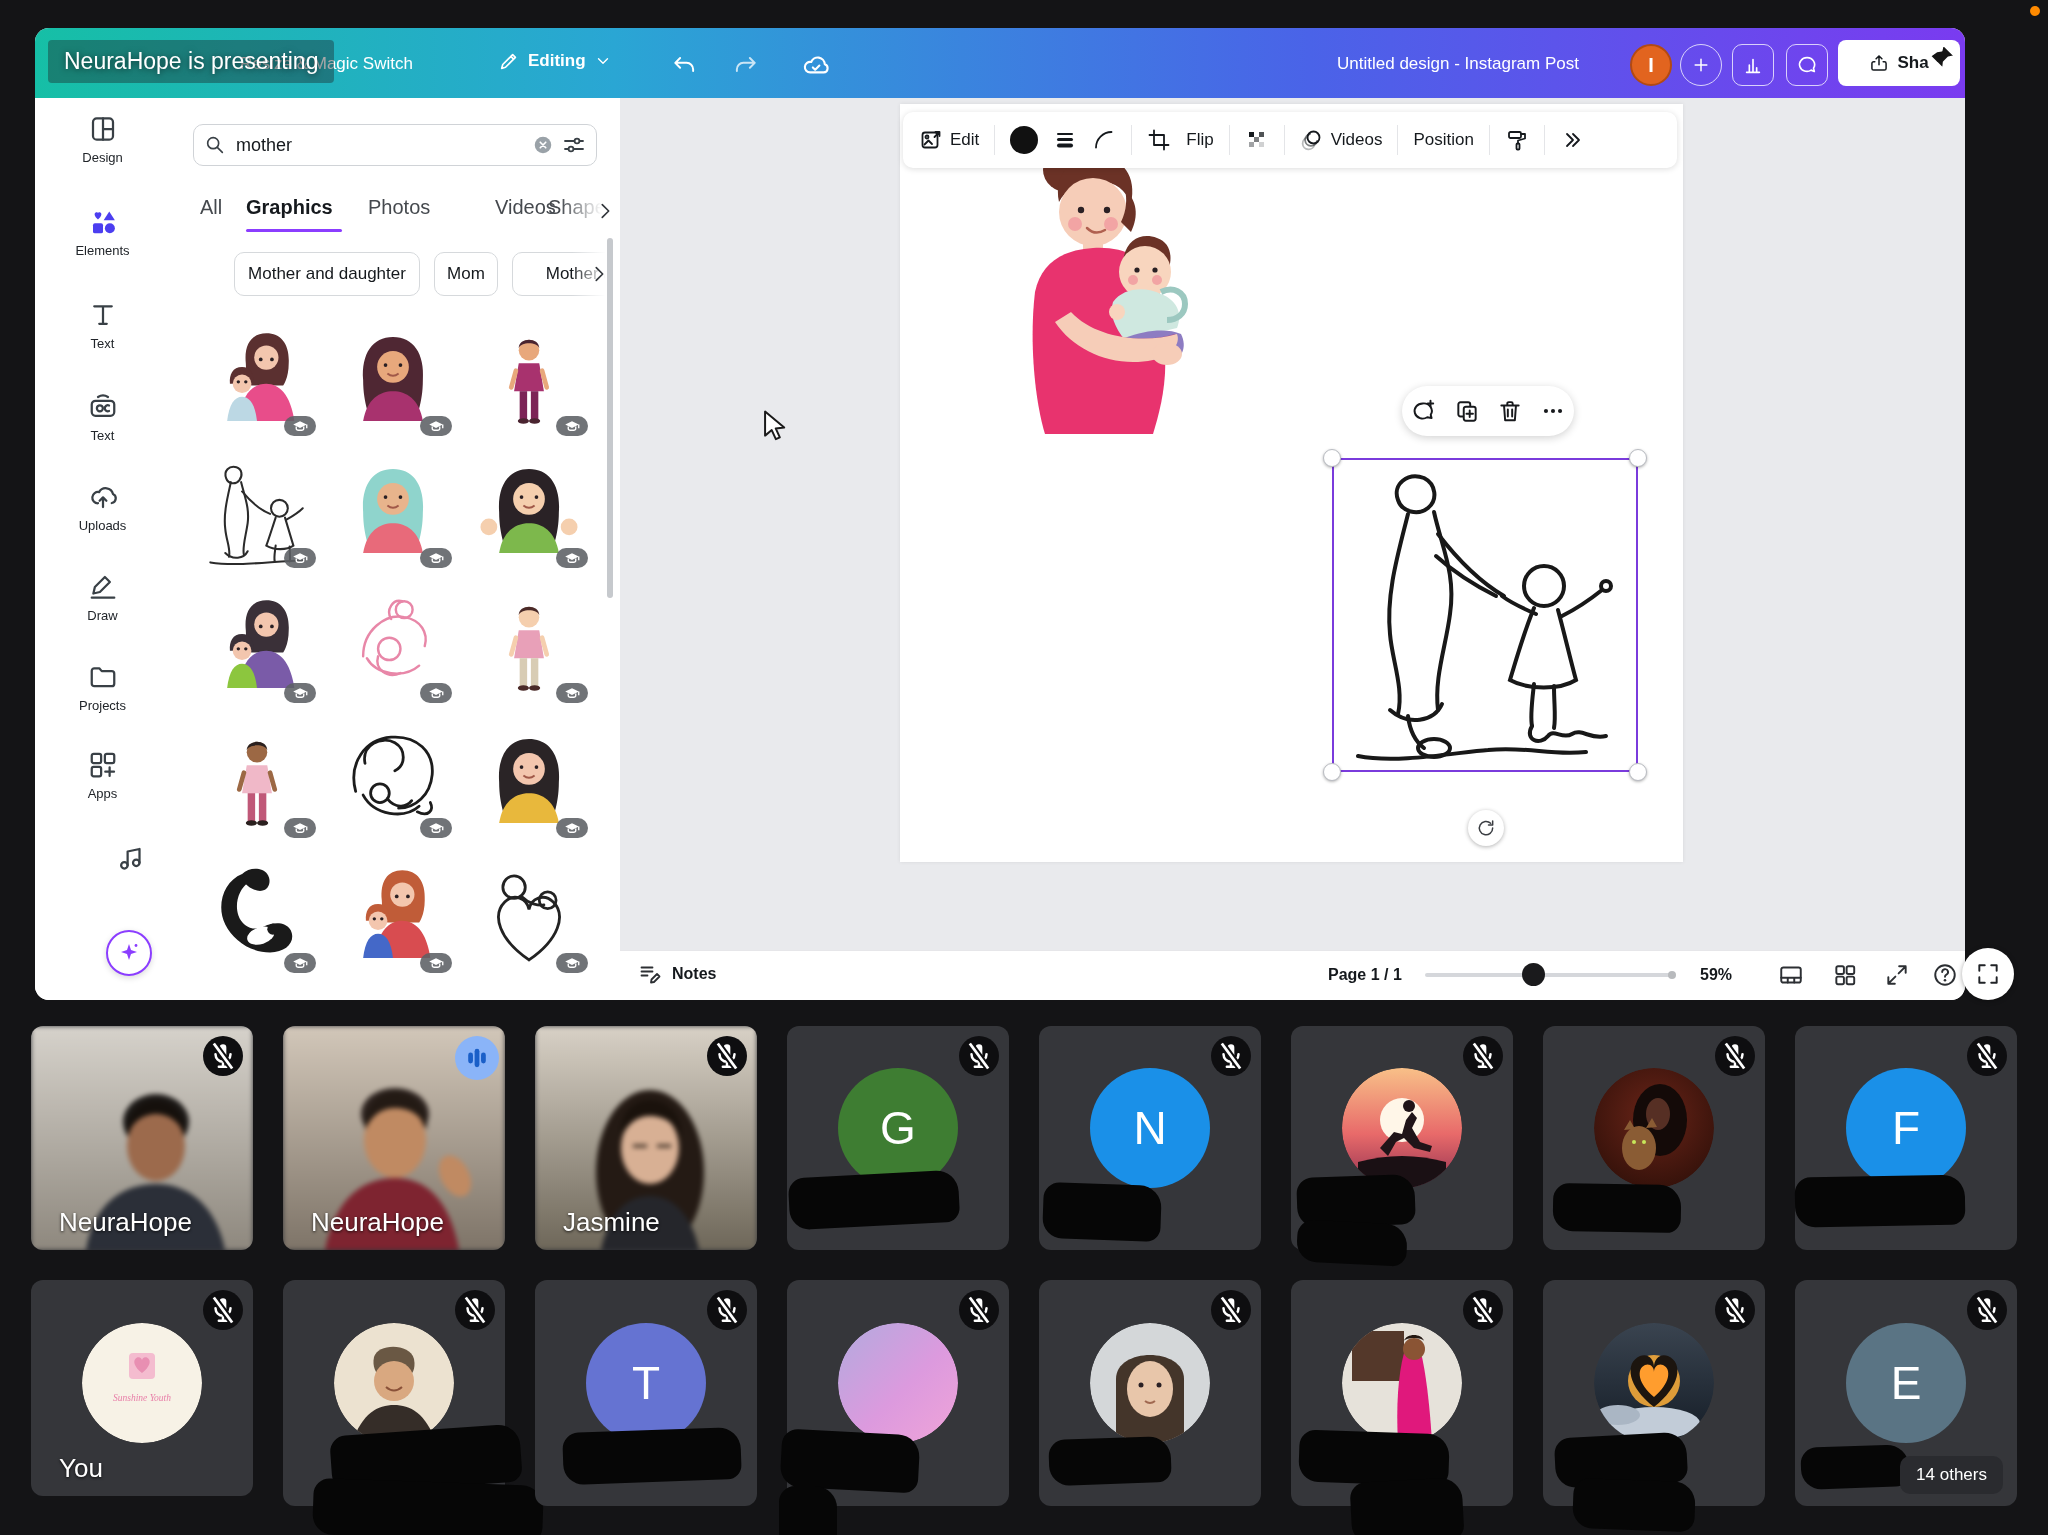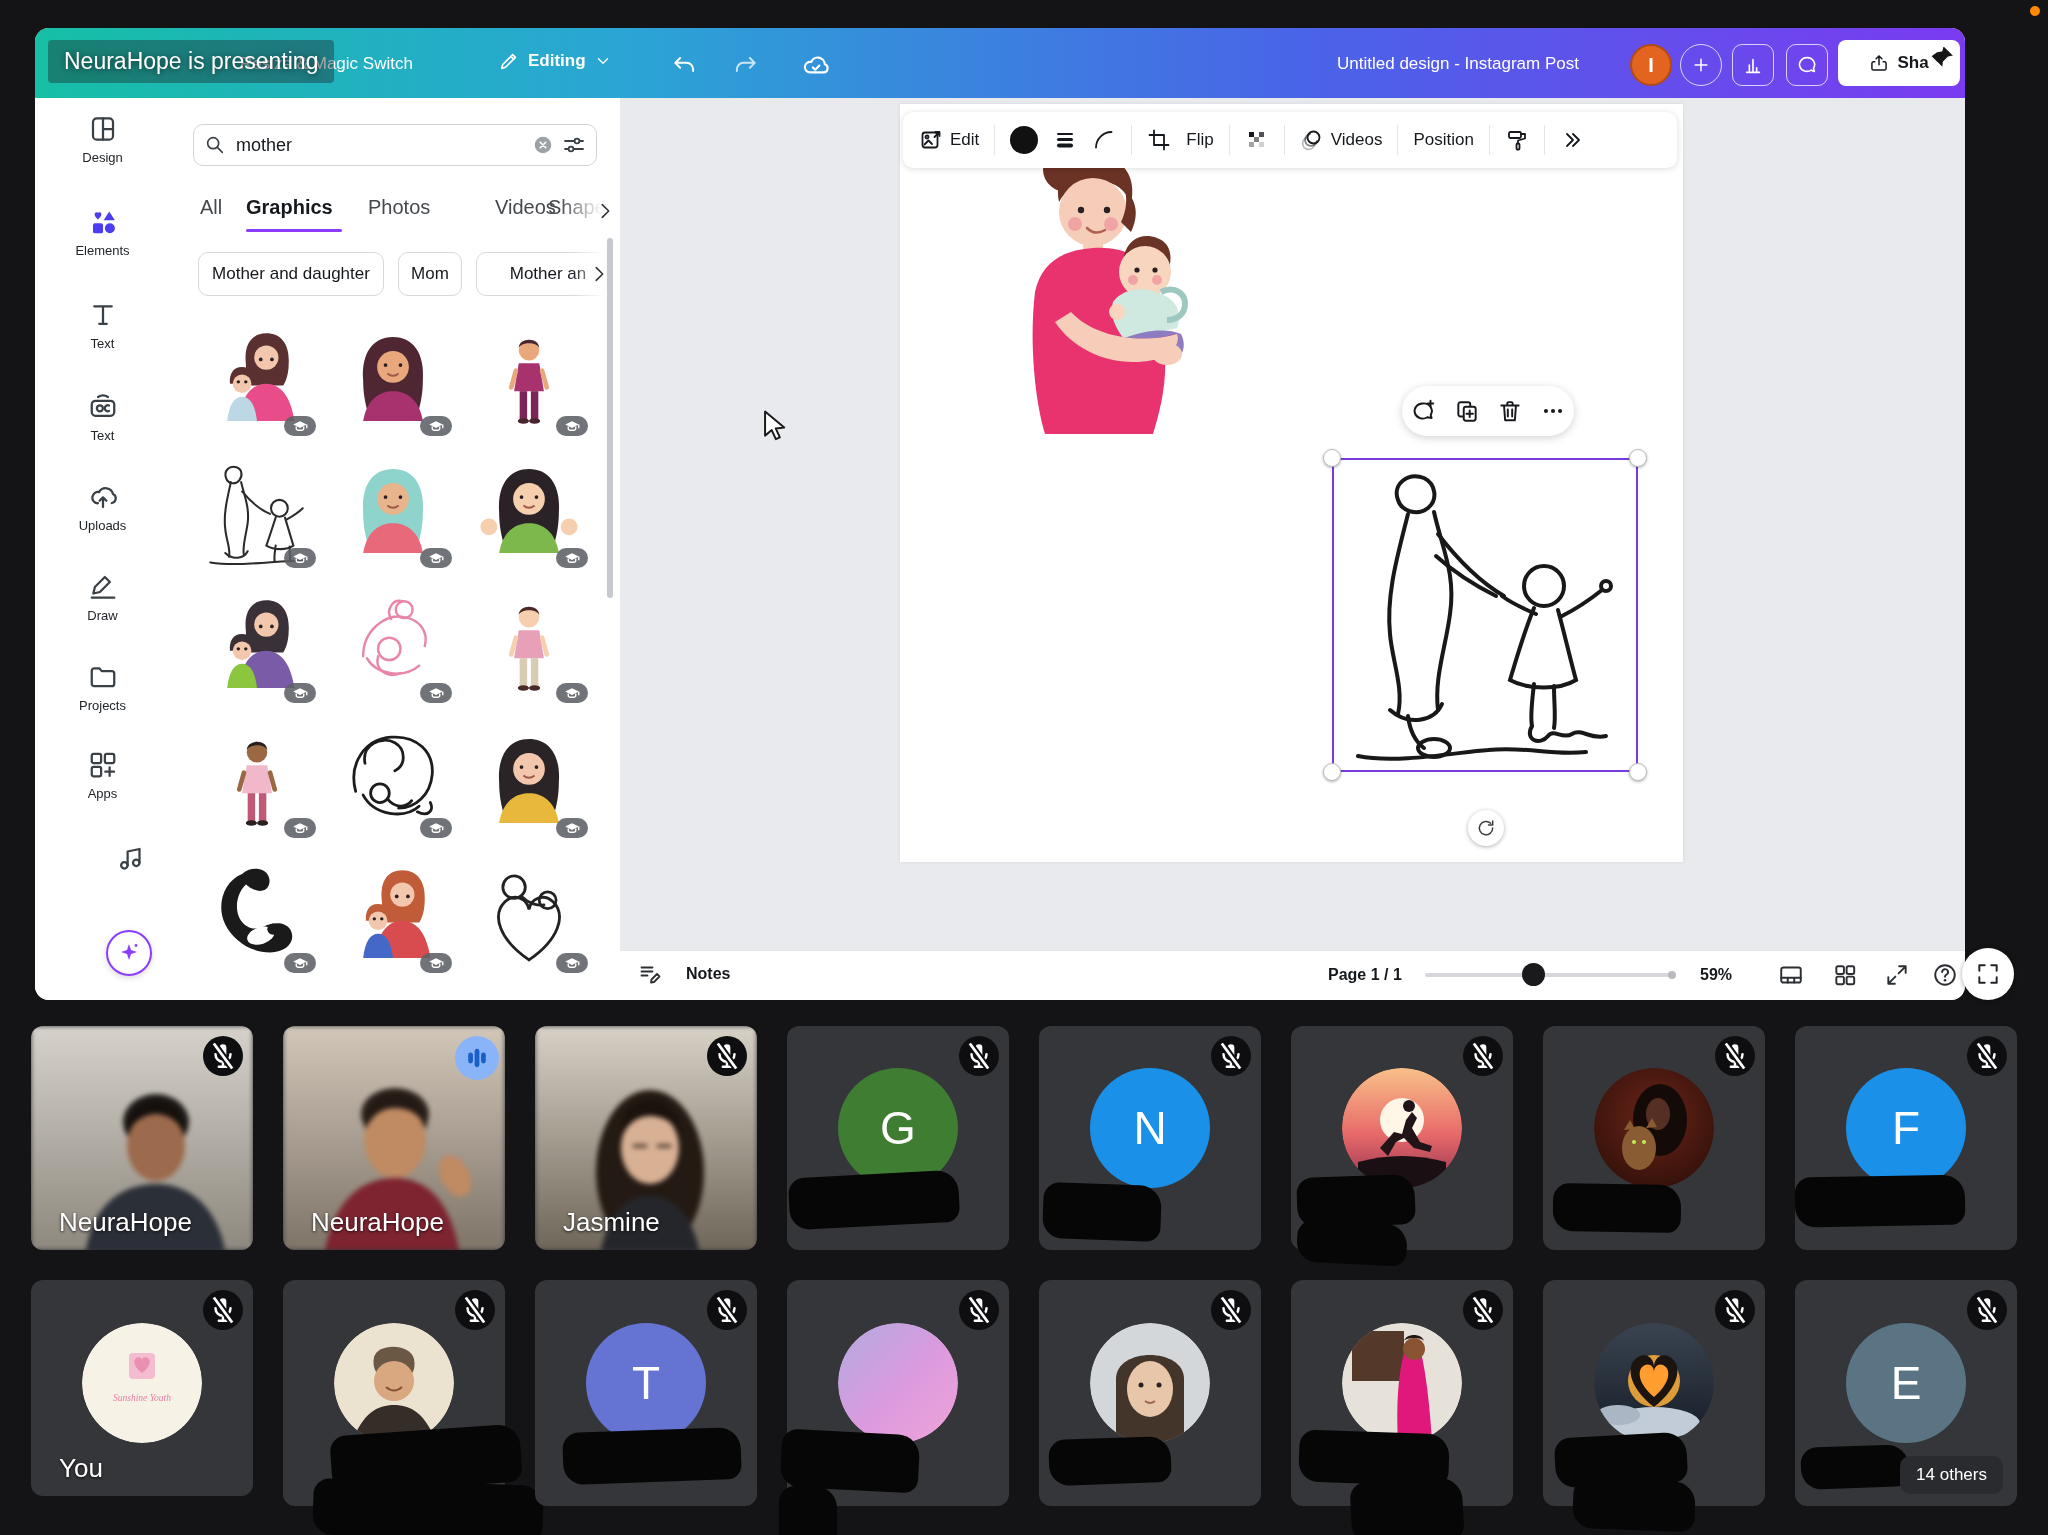--- a/index.html
+++ b/index.html
@@ -23,21 +23,21 @@
   .side-ico{display:inline-flex;width:34px;height:34px;align-items:center;justify-content:center;color:#394046;}
   .side-lab{font-size:13px;color:#21252a;margin-top:2px;}
   .side-item.active .side-ico{color:#4c3ef0;}
   
   .panel{left:170px;top:98px;width:450px;height:902px;background:#fff;}
   .searchbox{left:193px;top:124px;width:404px;height:42px;border:1.5px solid #d0d3d7;border-radius:10px;background:#fff;display:flex;align-items:center;padding:0 10px;gap:8px;}
   .searchbox input{border:none;outline:none;font-size:18px;color:#15191d;flex:1;font-family:"Liberation Sans",sans-serif;background:transparent;}
   .tab{position:absolute;font-size:20px;color:#45494e;cursor:pointer;white-space:nowrap;}
   .tab.active{color:#15191d;font-weight:700;}
   .tab-underline{position:absolute;height:3px;border-radius:2px;background:#8b3dff;}
-  .chip{position:absolute;height:44px;border:1.5px solid #d6d9dc;border-radius:10px;display:flex;align-items:center;justify-content:center;font-size:17px;color:#15191d;background:#fff;white-space:nowrap;overflow:hidden;}
+  .chip{position:absolute;height:44px;border:1.5px solid #d6d9dc;border-radius:10px;display:flex;align-items:center;justify-content:center;font-size:17px;color:#15191d;background:#fff;white-space:nowrap;overflow:hidden;margin-left:36px;}
   .fade-r{background:linear-gradient(90deg,rgba(255,255,255,0),#fff 70%);}
   .thumb{position:absolute;width:122px;height:124px;display:flex;align-items:center;justify-content:center;cursor:pointer;}
   .pro-badge{position:absolute;width:32px;height:20px;border-radius:10px;background:rgba(92,96,100,.88);display:flex;align-items:center;justify-content:center;}
   .scrollbar{left:607px;top:238px;width:6px;height:360px;border-radius:3px;background:#c6c9cd;}
   
   .canvas-bg{left:620px;top:98px;width:1345px;height:852px;background:#e9eaed;}
   .page{left:900px;top:104px;width:783px;height:758px;background:#fff;box-shadow:0 0 4px rgba(0,0,0,.08);}
   .ctx-toolbar{left:903px;top:112px;width:774px;height:56px;background:#fff;border-radius:10px;box-shadow:0 1px 6px rgba(0,0,0,.14);display:flex;align-items:center;padding:0 16px;gap:15px;}
   .ctx-btn{display:flex;align-items:center;gap:7px;font-size:17px;font-weight:500;color:#15191d;cursor:pointer;white-space:nowrap;}
   .ctx-sep{width:1px;height:30px;background:#e4e5e8;}
@@ -720,21 +720,21 @@
                 <circle cx="5.5" cy="12" r="1.9"></circle>
                 <circle cx="12" cy="12" r="1.9"></circle>
                 <circle cx="18.5" cy="12" r="1.9"></circle>
               </g>
             </svg>
           </span>
         </div>
 
 
       <div class="a footer"></div>
-      <div class="a" style="left:638px;top:962px;display:flex;align-items:center;gap:24px;color:#2c2f33;">
+      <div class="a" style="left:638px;top:962px;display:flex;align-items:center;gap:10px;color:#2c2f33;">
         <span style="display: inline-flex;">
             <svg width="24" height="24" viewBox="0 0 24 24" fill="none" stroke="currentColor" stroke-width="1.8" stroke-linecap="round" stroke-linejoin="round">
               <path d="M3.5 5.5 h11 M3.5 9.5 h11 M3.5 13.5 h6"></path>
               <path d="M13.5 17.5 l5.5-5.5 2.5 2.5 -5.5 5.5 -3 .5 z"></path>
             </svg>
           </span>
         <span class="foot-txt">Notes</span>
       </div>
       <div class="a foot-txt" style="left:1328px;top:966px;">Page 1 / 1</div>
       <div class="a slider-track"></div>

